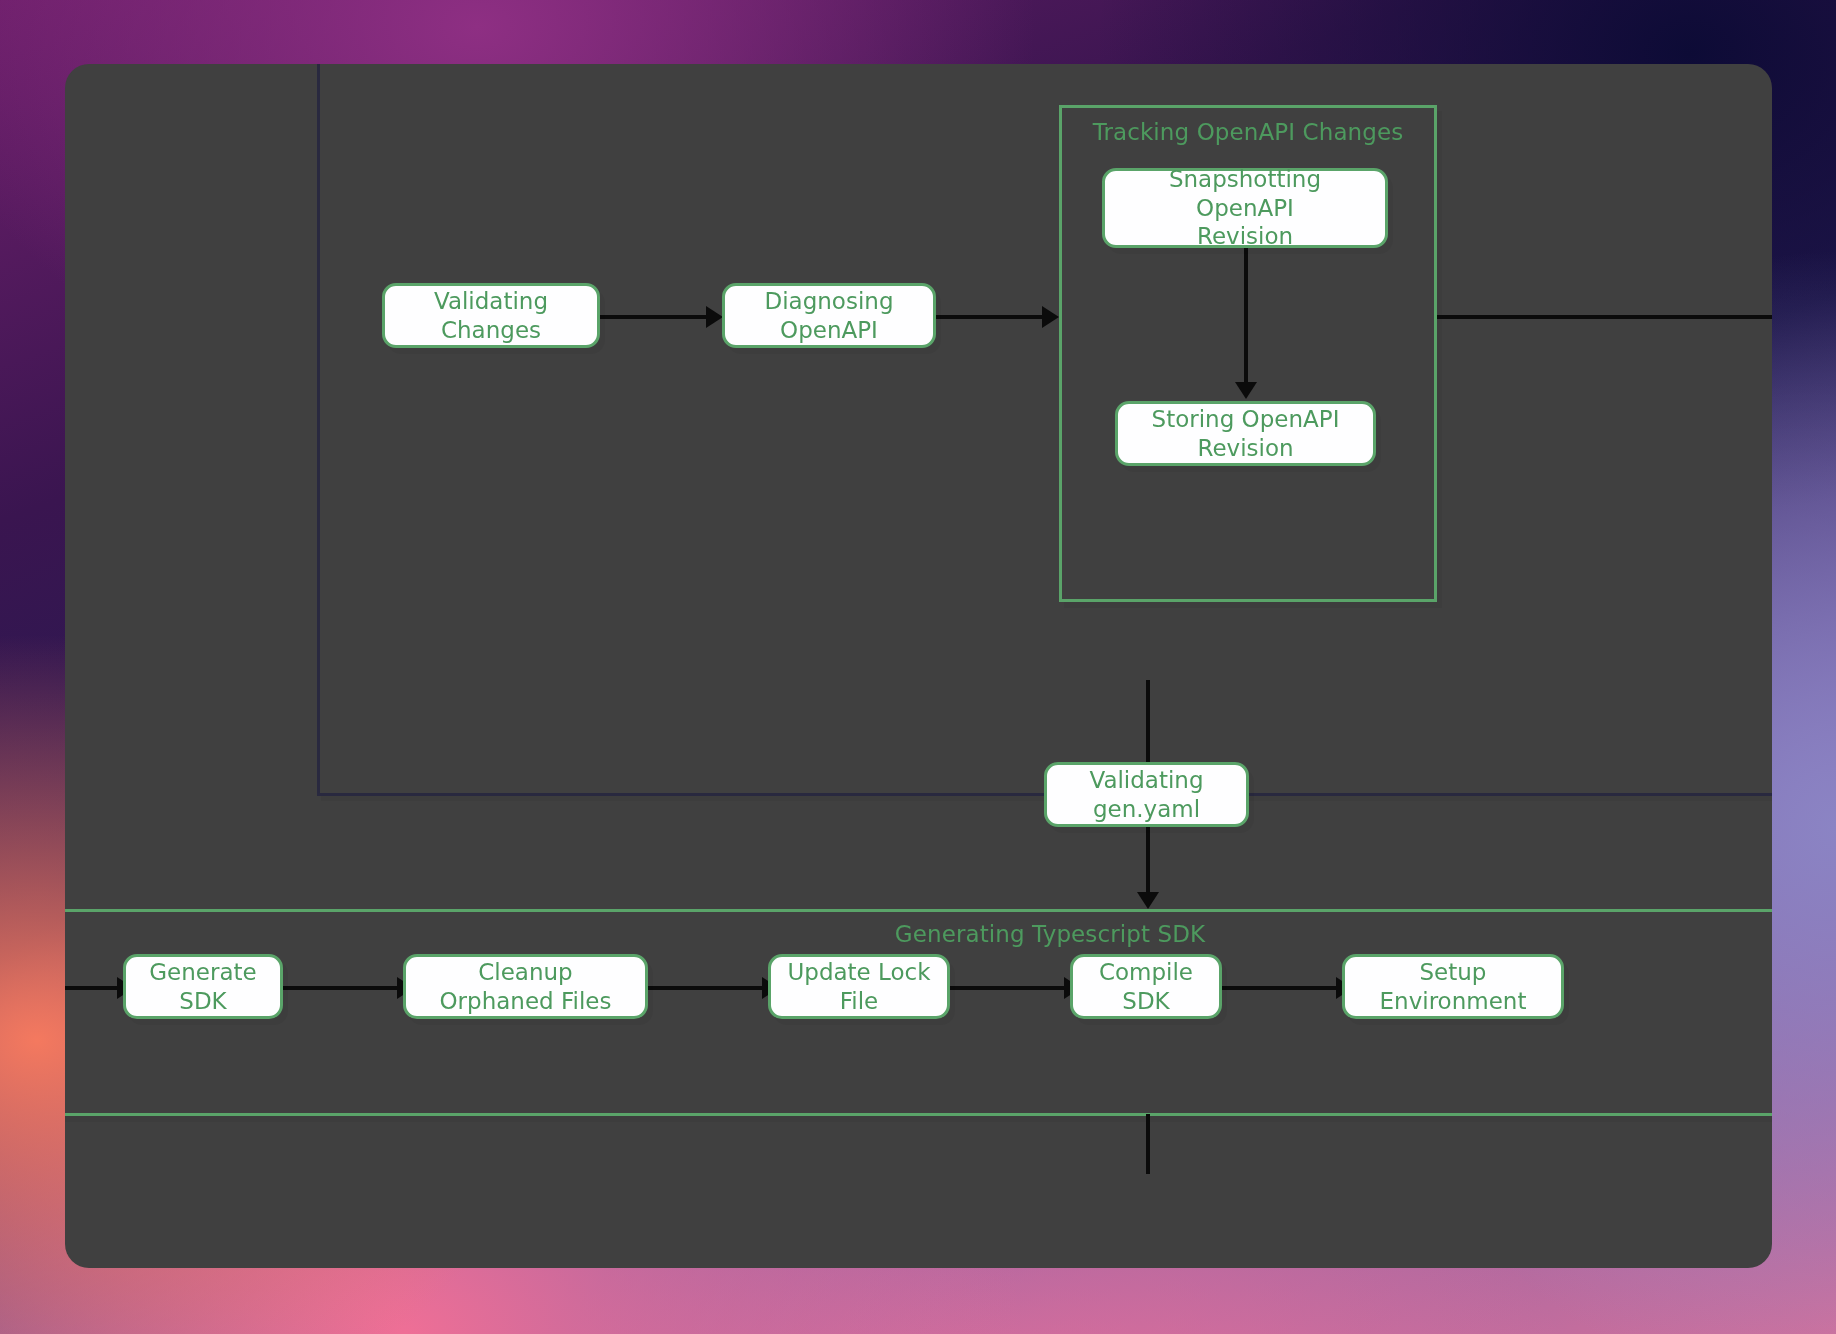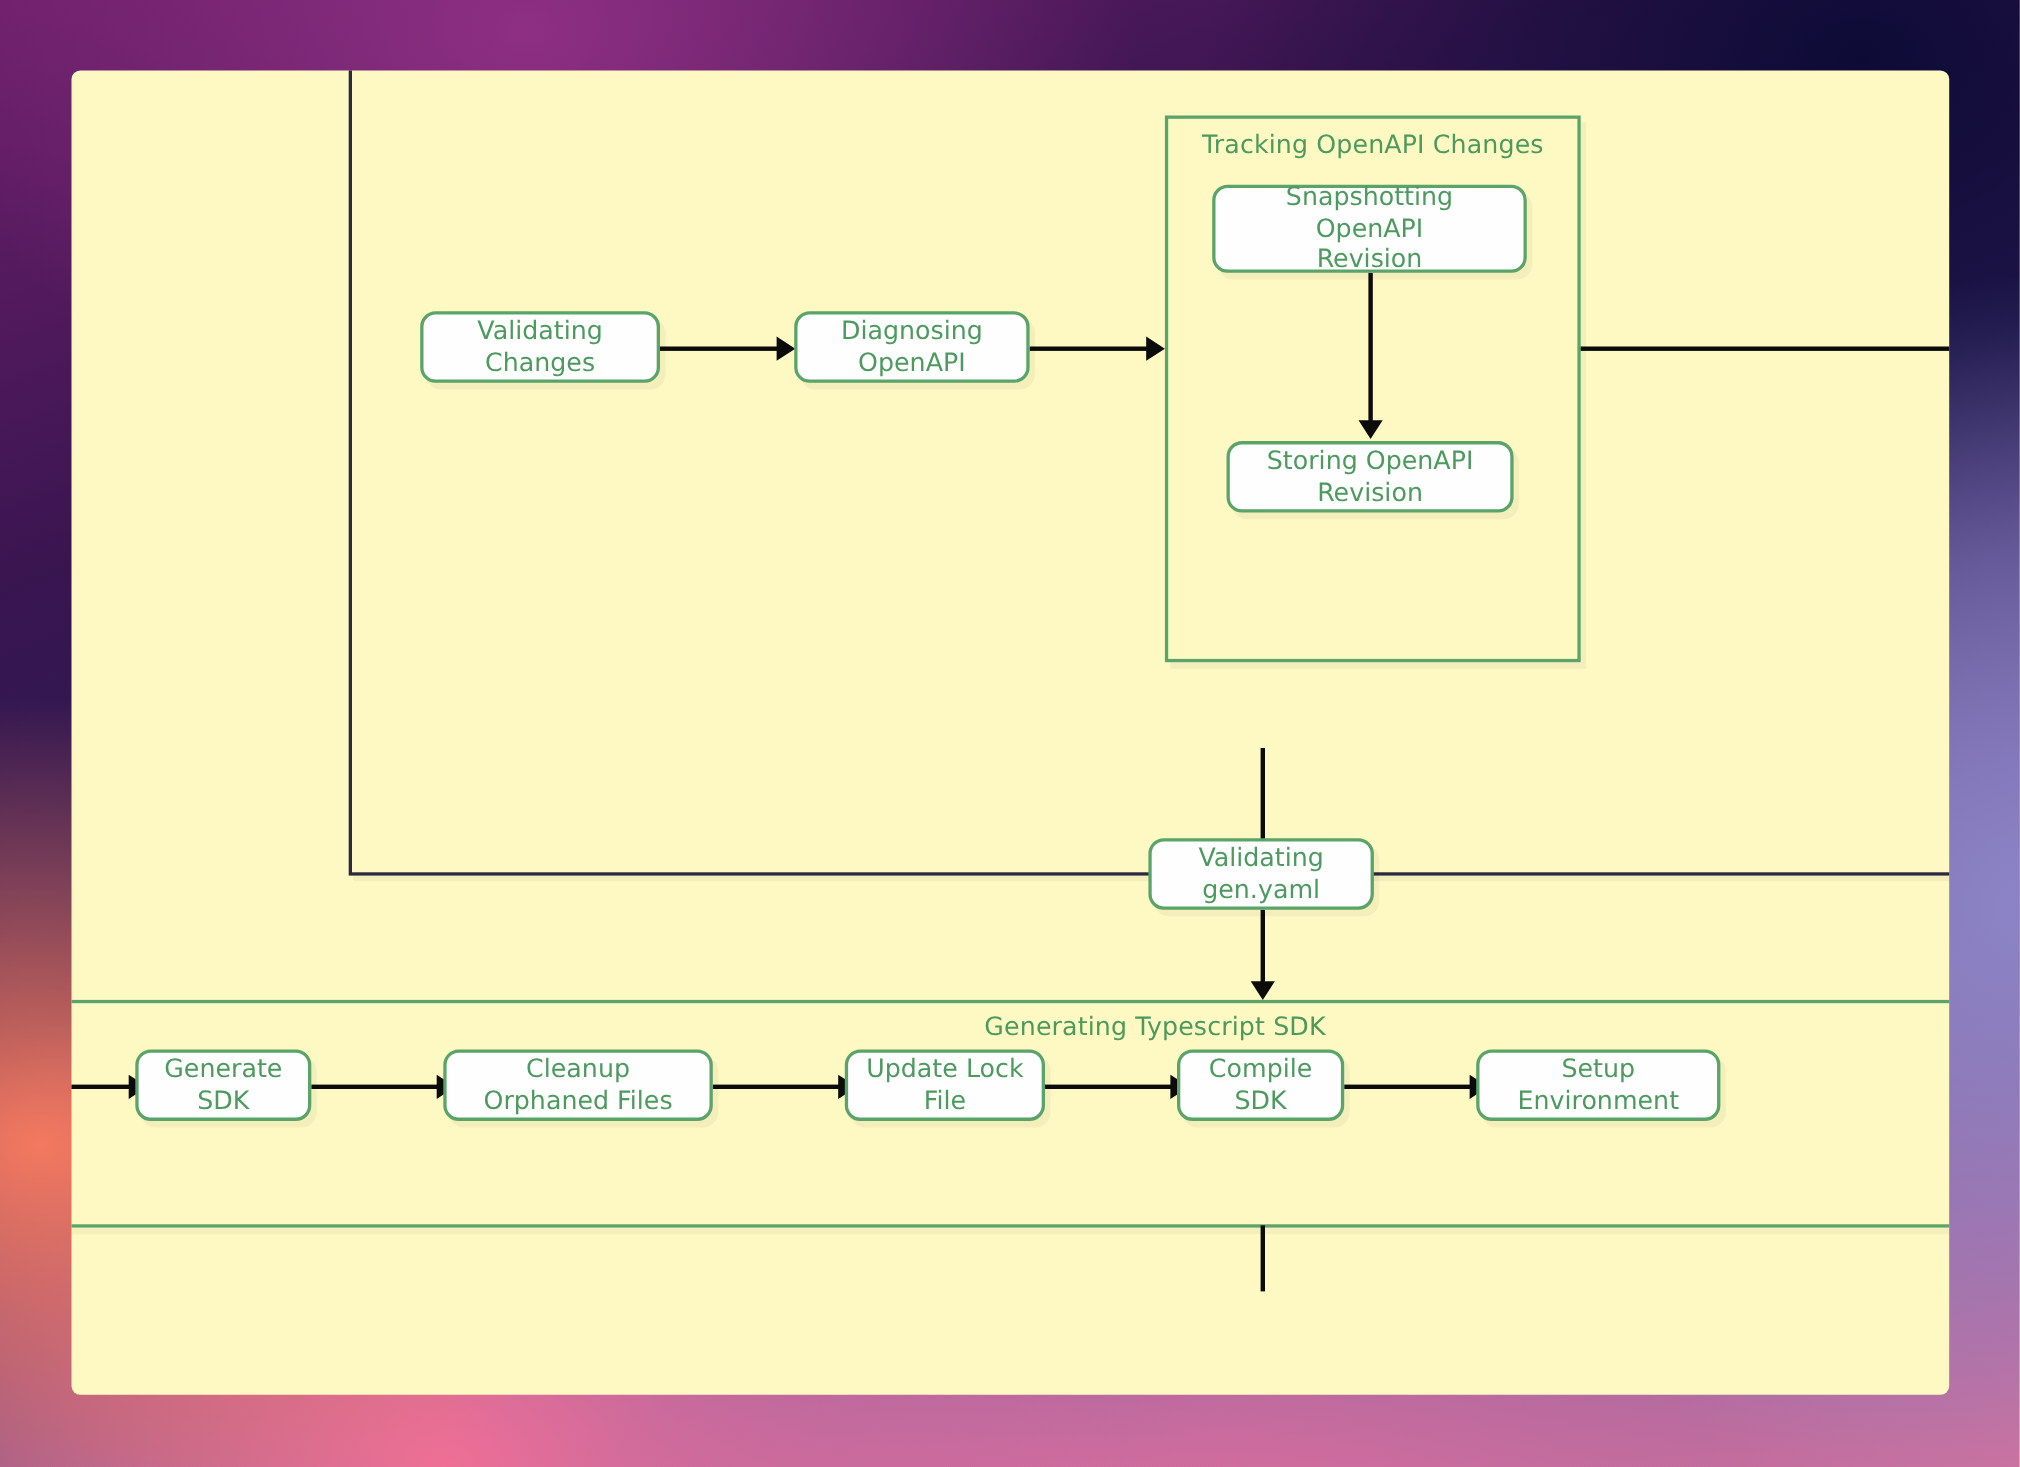--- a/index.html
+++ b/index.html
@@ -22,22 +22,22 @@
       linear-gradient(160deg, #6d1f6b 0%, #3a1550 26%, #241a52 48%, #7a5fa8 72%, #d2709b 100%);
   }
 
   
   #canvas-surface {
     position: absolute;
     left: 65px;
     top: 64px;
     width: 1707px;
     height: 1204px;
-    background: #fef9c3;
-    border-radius: 8px;
+    background: #404040;
+    border-radius: 24px;
     overflow: hidden;
   }
   #diagram-layer {
     position: absolute;
     left: 0; top: 0;
     width: 1707px;
     height: 1204px;
   }
 
   

